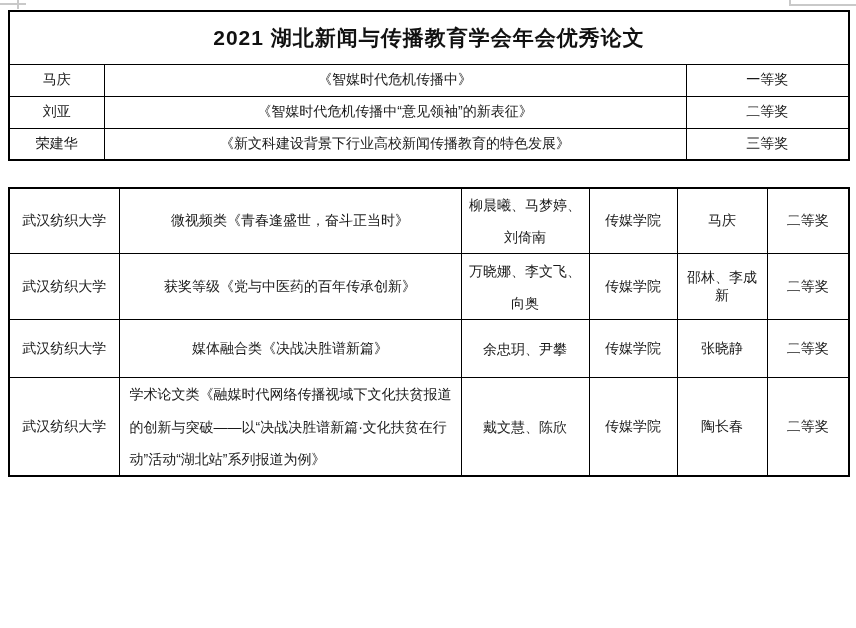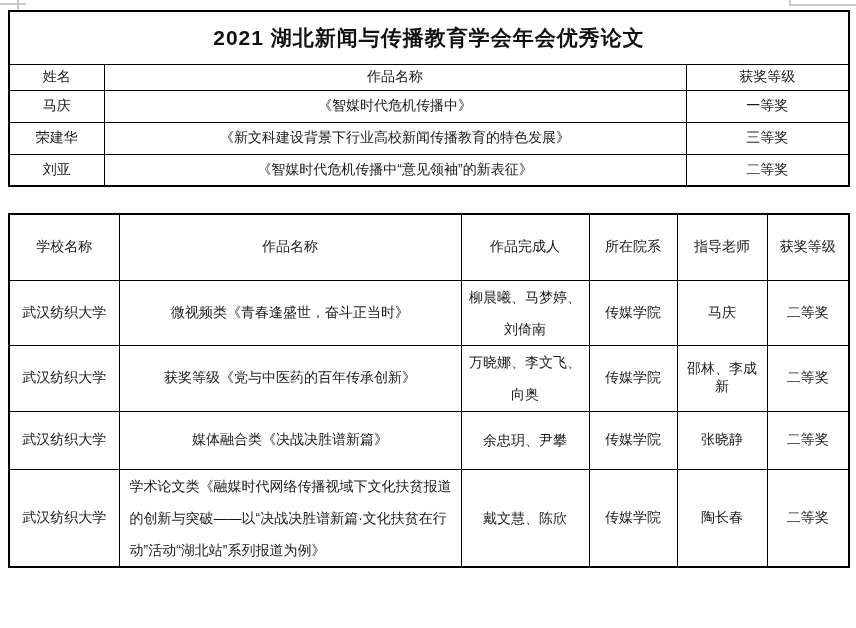--- a/index.html
+++ b/index.html
@@ -73,61 +73,48 @@
   <table class="table-awards-papers">
     <colgroup>
       <col style="width:95px">
       <col style="width:582px">
       <col style="width:163px">
     </colgroup>
     <tbody>
         <tr class="t1-title">
       <td colspan="3" class="title-cell">2021 湖北新闻与传播教育学会年会优秀论文</td>
     </tr>
-    <tr class="t1-head">
-      <td>姓名</td>
-      <td>作品名称</td>
-      <td>获奖等级</td>
-    </tr>
     <tr class="t1-row">
       <td>马庆</td>
       <td>《智媒时代危机传播中》</td>
       <td>一等奖</td>
     </tr>
     <tr class="t1-row">
+      <td>刘亚</td>
+      <td>《智媒时代危机传播中“意见领袖”的新表征》</td>
+      <td>二等奖</td>
+    </tr>
+    <tr class="t1-row">
       <td>荣建华</td>
       <td>《新文科建设背景下行业高校新闻传播教育的特色发展》</td>
       <td>三等奖</td>
-    </tr>
-    <tr class="t1-row">
-      <td>刘亚</td>
-      <td>《智媒时代危机传播中“意见领袖”的新表征》</td>
-      <td>二等奖</td>
     </tr>
   </tbody>
     </table>
 
   <table class="table-competition">
     <colgroup>
       <col style="width:110px">
       <col style="width:342px">
       <col style="width:128px">
       <col style="width:88px">
       <col style="width:90px">
       <col style="width:82px">
     </colgroup>
     <tbody>
-    <tr class="t2-head">
-      <td>学校名称</td>
-      <td>作品名称</td>
-      <td>作品完成人</td>
-      <td>所在院系</td>
-      <td>指导老师</td>
-      <td>获奖等级</td>
-    </tr>
     <tr class="t2-row1">
       <td>武汉纺织大学</td>
       <td>微视频类《青春逢盛世，奋斗正当时》</td>
       <td class="multiline">柳晨曦、马梦婷、刘倚南</td>
       <td>传媒学院</td>
       <td>马庆</td>
       <td>二等奖</td>
     </tr>
     <tr class="t2-row2">
       <td>武汉纺织大学</td>

